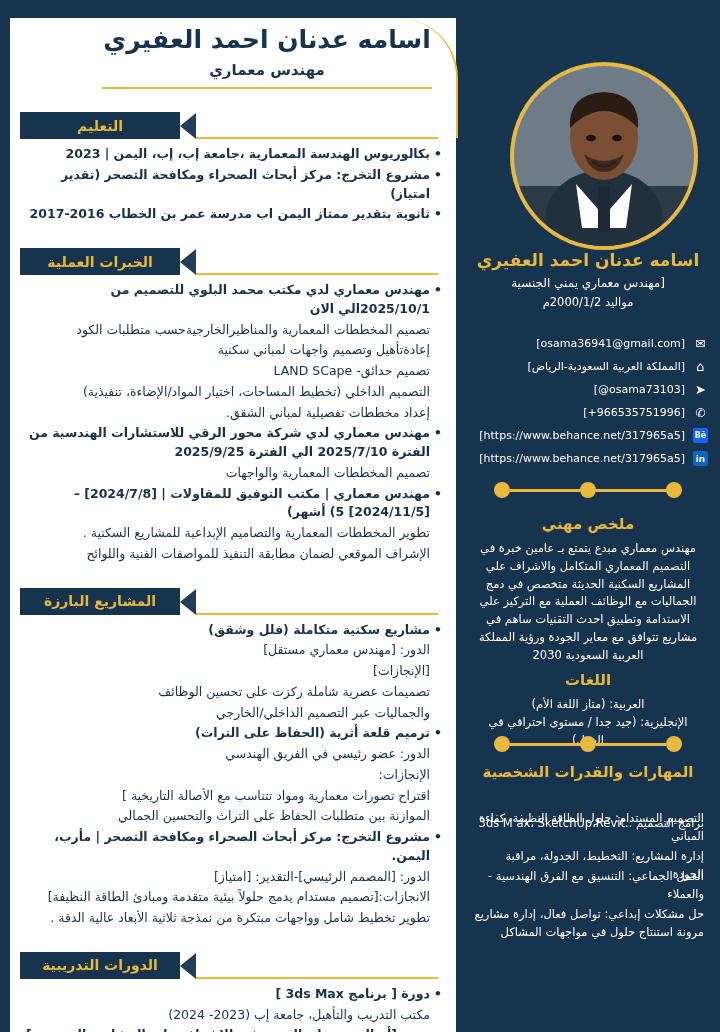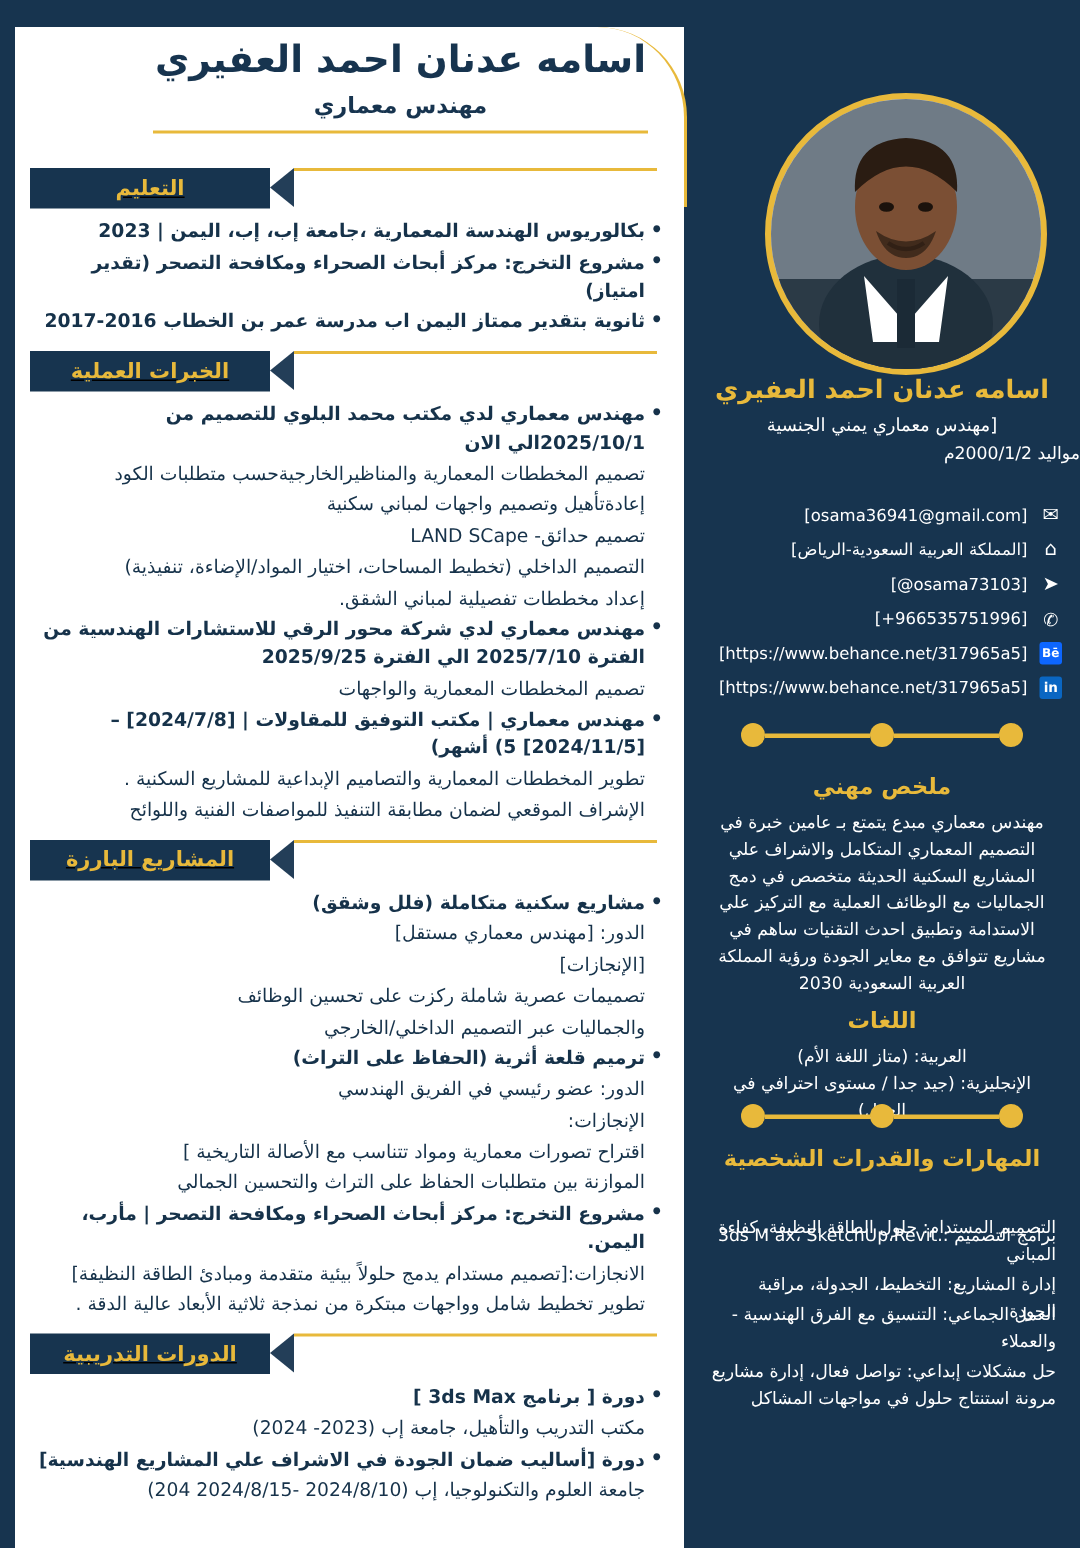--- a/index.html
+++ b/index.html
@@ -9,38 +9,38 @@
   .leftspine{position:absolute;top:18px;left:0;width:10px;height:1014px;background:#17344f;}
   .rightcol{position:absolute;top:18px;right:0;width:264px;height:1014px;background:#17344f;}
   .leftcol{position:absolute;top:18px;left:10px;width:446px;height:1014px;background:#ffffff;}
   
   .hdr{position:absolute;top:26px;right:268px;width:370px;text-align:center;}
   .hdr .name{font-size:25px;font-weight:bold;color:#17344f;letter-spacing:0px;line-height:1.15;}
   .hdr .role{font-size:15px;font-weight:bold;color:#17344f;margin-top:6px;}
   .hdr .rule{margin:8px auto 0;width:330px;height:2px;background:#e8b93b;}
   .curve{position:absolute;top:18px;right:262px;width:120px;height:120px;border-right:2px solid #e8b93b;border-radius:0 60px 0 0;}
   
-  .ribbon{position:relative;height:27px;margin:0 0 6px 0;display:flex;align-items:flex-start;text-decoration:underline;}
+  .ribbon{position:relative;height:27px;margin:0 0 6px 0;display:flex;align-items:flex-end;}
   .ribbon .bar{position:relative;background:#17344f;height:27px;display:flex;align-items:center;justify-content:center;padding:0 20px;min-width:120px;}
   .ribbon .bar span{color:#e8b93b;font-size:14px;font-weight:bold;white-space:nowrap;}
   .ribbon .tail{width:0;height:0;border-top:13.5px solid transparent;border-bottom:13.5px solid transparent;border-right:16px solid #17344f;opacity:.95;}
   .ribbon .line{flex:1;height:2px;background:#e8b93b;margin-right:4px;}
   .sec{padding:0 14px 0 10px;}
-  .sec + .sec{margin-top:10px;}
+  .sec + .sec{margin-top:24px;}
   ul.list{list-style:none;margin:4px 0 0 0;padding:0;}
   ul.list li{font-size:12.5px;color:#16324a;line-height:1.5;margin:0 0 2px 0;text-align:right;}
   ul.list li.bullet{position:relative;padding-right:12px;font-weight:bold;}
   ul.list li.bullet:before{content:"•";position:absolute;right:0;top:-1px;color:#16324a;font-size:13px;}
   ul.list li.sub{padding-right:12px;font-weight:normal;}
   
   .photo-wrap{position:absolute;top:62px;right:22px;width:180px;height:180px;border-radius:50%;border:4px solid #e8b93b;overflow:hidden;background:#cfd6dd;}
   .photo{position:absolute;inset:0;}
   .r-name{position:absolute;top:250px;right:0;width:264px;text-align:center;color:#e8b93b;font-size:17px;font-weight:bold;}
   .r-sub{position:absolute;top:276px;right:0;width:264px;text-align:center;color:#ffffff;font-size:12px;}
-  .r-birth{position:absolute;top:295px;right:0;width:264px;color:#ffffff;font-size:11.5px;}
+  .r-birth{position:absolute;top:295px;right:0;width:264px;text-align:center;color:#ffffff;font-size:11.5px;}
   .contact{position:absolute;top:336px;right:0;width:264px;padding:0 12px;box-sizing:border-box;}
   .crow{display:flex;align-items:center;justify-content:flex-end;gap:8px;margin-bottom:8px;color:#ffffff;font-size:11px;direction:ltr;}
   .crow .txt{flex:1;text-align:right;}
   .ic{width:15px;height:15px;flex:0 0 15px;display:flex;align-items:center;justify-content:center;border-radius:2px;font-size:10px;color:#17344f;background:#ffffff;}
   .ic.env{background:none;color:#ffffff;font-size:13px;}
   .ic.loc{background:none;color:#ffffff;font-size:13px;}
   .ic.tg{background:none;color:#ffffff;font-size:13px;}
   .ic.ph{background:none;color:#ffffff;font-size:12px;}
   .ic.be{background:#0d66ff;color:#fff;font-size:8px;font-weight:bold;}
   .ic.li{background:#0a66c2;color:#fff;font-size:9px;font-weight:bold;}
@@ -133,20 +133,21 @@
         <li class="sub">الدور: [مهندس معماري مستقل]</li>
         <li class="sub">[الإنجازات]</li>
         <li class="sub">تصميمات عصرية شاملة ركزت على تحسين الوظائف</li>
         <li class="sub">والجماليات عبر التصميم الداخلي/الخارجي</li>
         <li class="bullet">ترميم قلعة أثرية (الحفاظ على التراث)</li>
         <li class="sub">الدور: عضو رئيسي في الفريق الهندسي</li>
         <li class="sub">الإنجازات:</li>
         <li class="sub">اقتراح تصورات معمارية ومواد تتناسب مع الأصالة التاريخية ]</li>
         <li class="sub">الموازنة بين متطلبات الحفاظ على التراث والتحسين الجمالي</li>
         <li class="bullet">مشروع التخرج: مركز أبحاث الصحراء ومكافحة التصحر | مأرب، اليمن.</li>
+        <li class="sub">الدور: [المصمم الرئيسي]-التقدير: [امتياز]</li>
         <li class="sub">الانجازات:[تصميم مستدام يدمج حلولاً بيئية متقدمة ومبادئ الطاقة النظيفة]</li>
         <li class="sub">تطوير تخطيط شامل وواجهات مبتكرة من نمذجة ثلاثية الأبعاد عالية الدقة .</li>
       </ul>
     </div>
 
     <div class="sec">
       <div class="ribbon">
         <div class="line"></div>
         <div class="tail"></div>
         <div class="bar">

